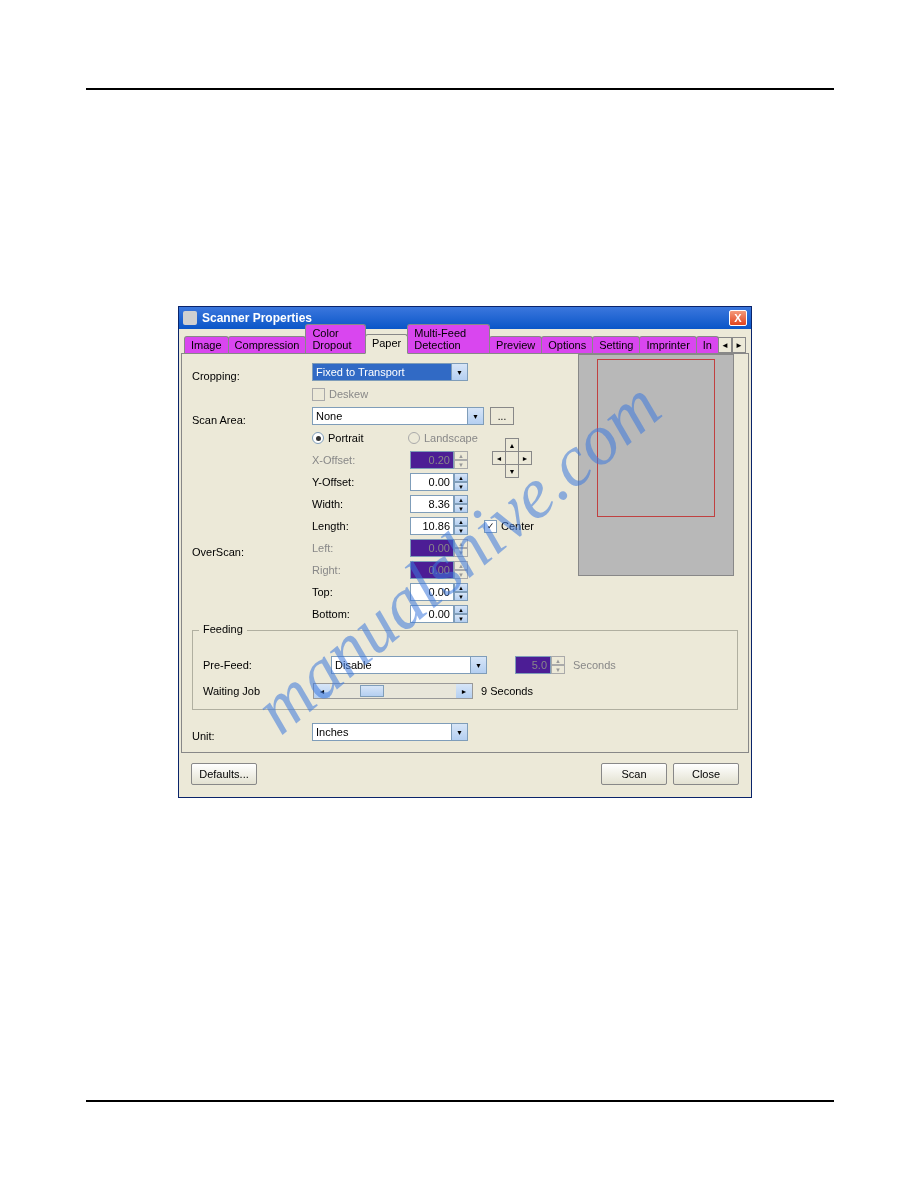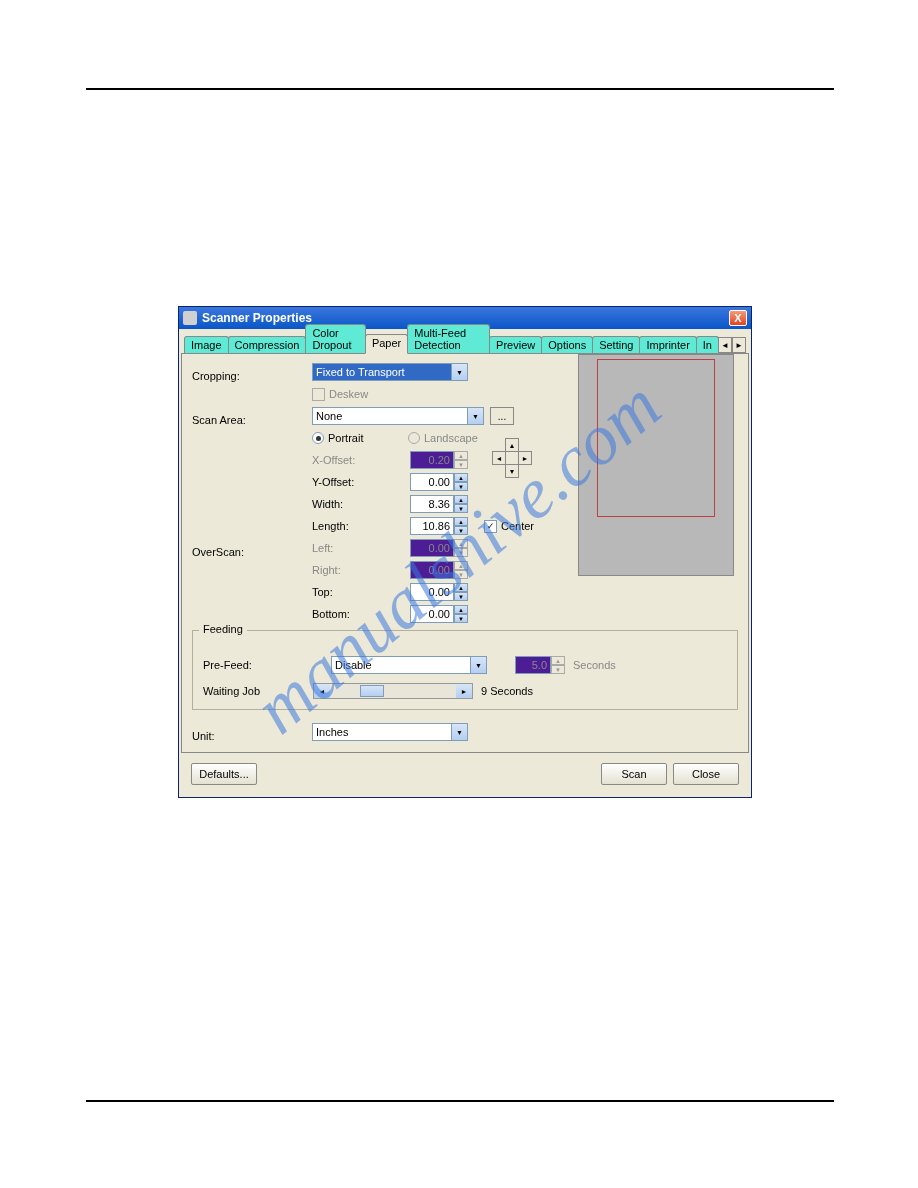--- a/index.html
+++ b/index.html
@@ -70,21 +70,21 @@
 }
 .tabstrip {
   display: flex;
   align-items: flex-end;
   padding: 4px 3px 0 3px;
   position: relative;
   height: 22px;
 }
 .tab {
   padding: 2px 6px 3px 6px;
-  background: #5eead4;
+  background: #d946ef;
   border: 1px solid #888;
   border-bottom: none;
   border-radius: 3px 3px 0 0;
   font-size: 11px;
   margin-right: -1px;
   cursor: pointer;
   position: relative;
   bottom: -1px;
 }
 .tab.active {

